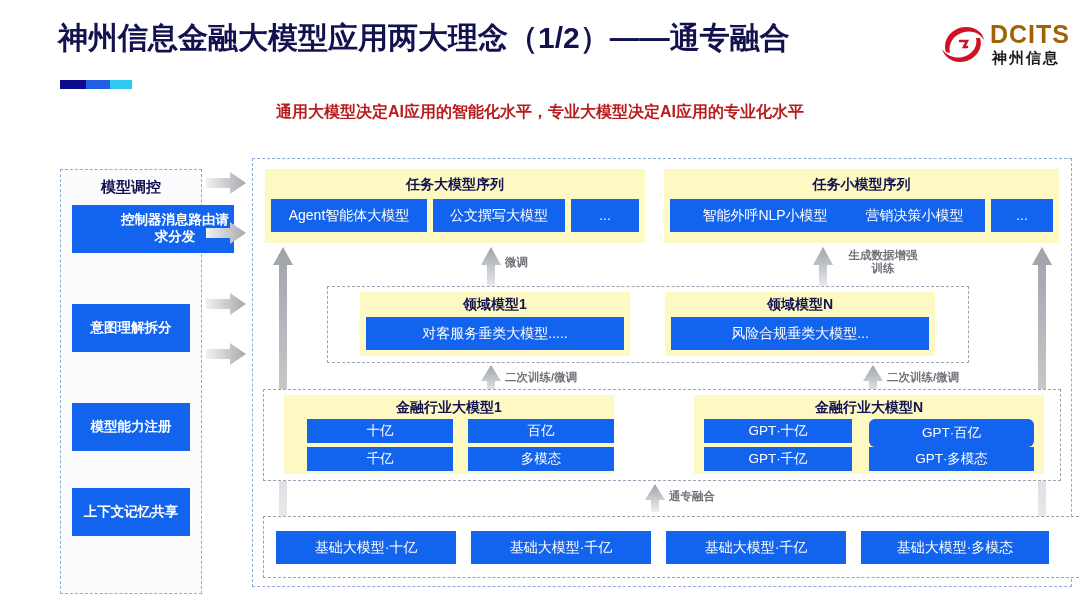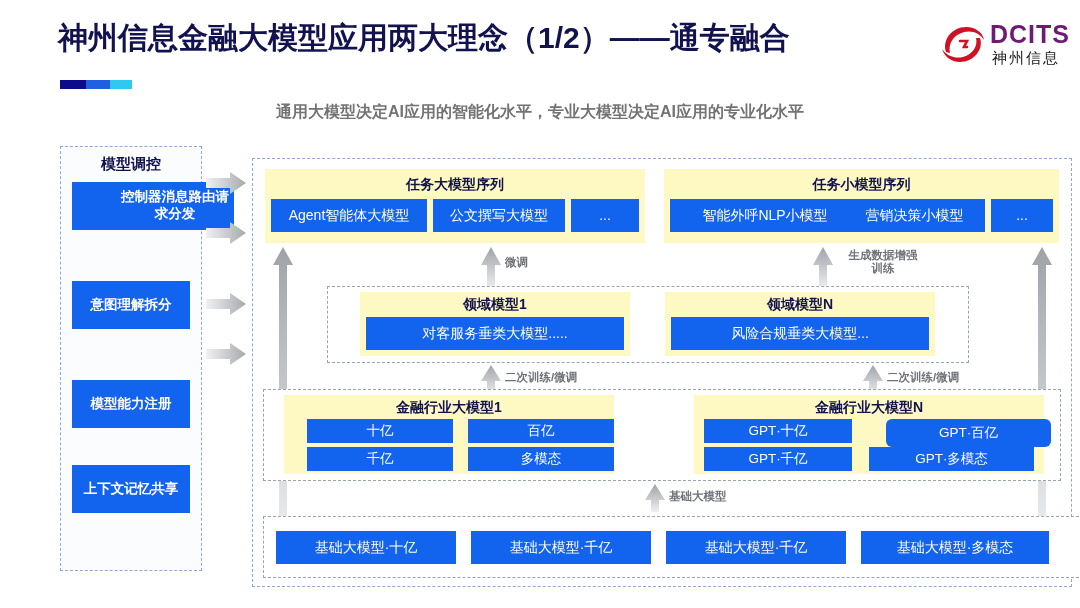--- a/index.html
+++ b/index.html
@@ -21,36 +21,36 @@
   .accent-bar{position:absolute;left:60px;top:80px;width:72px;height:9px;display:flex;}
   .accent-bar i{display:block;height:100%;}
   .accent-seg-1{width:26px;background:#0b0b8c;}
   .accent-seg-2{width:24px;background:#1f5fe0;}
   .accent-seg-3{width:22px;background:#2ec8f0;}
 
   .logo{position:absolute;right:14px;top:16px;width:126px;height:62px;}
   .logo .mark{position:absolute;left:0;top:6px;width:46px;height:44px;}
   .logo .brand{
     position:absolute;left:50px;top:4px;
-    font-size:25px;font-weight:bold;color:#701a75;letter-spacing:1px;
+    font-size:25px;font-weight:bold;color:#a16207;letter-spacing:1px;
     font-family:"Liberation Sans",sans-serif;
   }
   .logo .brand-cn{
     position:absolute;left:52px;top:33px;
-    font-size:15px;font-weight:normal;color:#1a1a1a;letter-spacing:2px;
+    font-size:15px;font-weight:bold;color:#1a1a1a;letter-spacing:2px;
   }
 
   .subtitle{
     position:absolute;left:0;top:102px;width:1080px;text-align:center;
-    font-size:16px;font-weight:bold;color:#737373;
+    font-size:16px;font-weight:bold;color:#b91c1c;
   }
 
   
   .left-panel{
-    position:absolute;left:60px;top:146px;width:140px;height:423px;
+    position:absolute;left:60px;top:169px;width:140px;height:423px;
     border:1px dashed #8fa8dd;background:#fbfcfe;
   }
   .left-panel-title{
     position:absolute;left:0;top:8px;width:140px;text-align:center;
     font-size:15px;font-weight:bold;color:#12124f;
   }
   .lp-box{
     position:absolute;left:11px;width:118px;
     background:#1263ed;color:#fff;font-size:13.5px;font-weight:bold;
     display:flex;align-items:center;justify-content:center;text-align:center;
@@ -237,32 +237,32 @@
       <div class="panel-title" style="top:4px;">金融行业大模型1</div>
       <div class="bbox sm" style="left:23px;top:24px;width:146px;height:24px;">十亿</div>
       <div class="bbox sm" style="left:184px;top:24px;width:146px;height:24px;">百亿</div>
       <div class="bbox sm" style="left:23px;top:52px;width:146px;height:24px;">千亿</div>
       <div class="bbox sm" style="left:184px;top:52px;width:146px;height:24px;">多模态</div>
     </div>
 
     <div class="panel" style="left:430px;top:5px;width:350px;height:79px;">
       <div class="panel-title" style="top:4px;">金融行业大模型N</div>
       <div class="bbox sm" style="left:10px;top:24px;width:148px;height:24px;">GPT·十亿</div>
-      <div class="bbox sm" style="left:192px;top:24px;width:165px;height:28px;border-radius:6px;">GPT·百亿</div>
+      <div class="bbox sm" style="left:175px;top:24px;width:165px;height:28px;border-radius:6px;">GPT·百亿</div>
       <div class="bbox sm" style="left:10px;top:52px;width:148px;height:24px;">GPT·千亿</div>
       <div class="bbox sm" style="left:175px;top:52px;width:165px;height:24px;">GPT·多模态</div>
     </div>
   </div>
 
   <div class="u-arrow" style="left:392px;top:325px;height:28px;">
     <svg width="20" height="28" viewBox="0 0 20 28">
         <path d="M6,28 H14 V16 H20 L10,0 L0,16 H6 Z" fill="url(#gv1)"></path>
       </svg>
   </div>
-  <div class="arrow-label" style="left:416px;top:331px;">基础大模型</div>
+  <div class="arrow-label" style="left:416px;top:331px;">通专融合</div>
 
   <div class="grp" style="left:10px;top:357px;width:796px;height:60px;padding-left:28px;">
     <div class="bbox" style="left:12px;top:14px;width:180px;height:33px;">基础大模型·十亿</div>
     <div class="bbox" style="left:207px;top:14px;width:180px;height:33px;">基础大模型·千亿</div>
     <div class="bbox" style="left:402px;top:14px;width:180px;height:33px;">基础大模型·千亿</div>
     <div class="bbox" style="left:597px;top:14px;width:188px;height:33px;">基础大模型·多模态</div>
   </div>
 
 </div>
 

